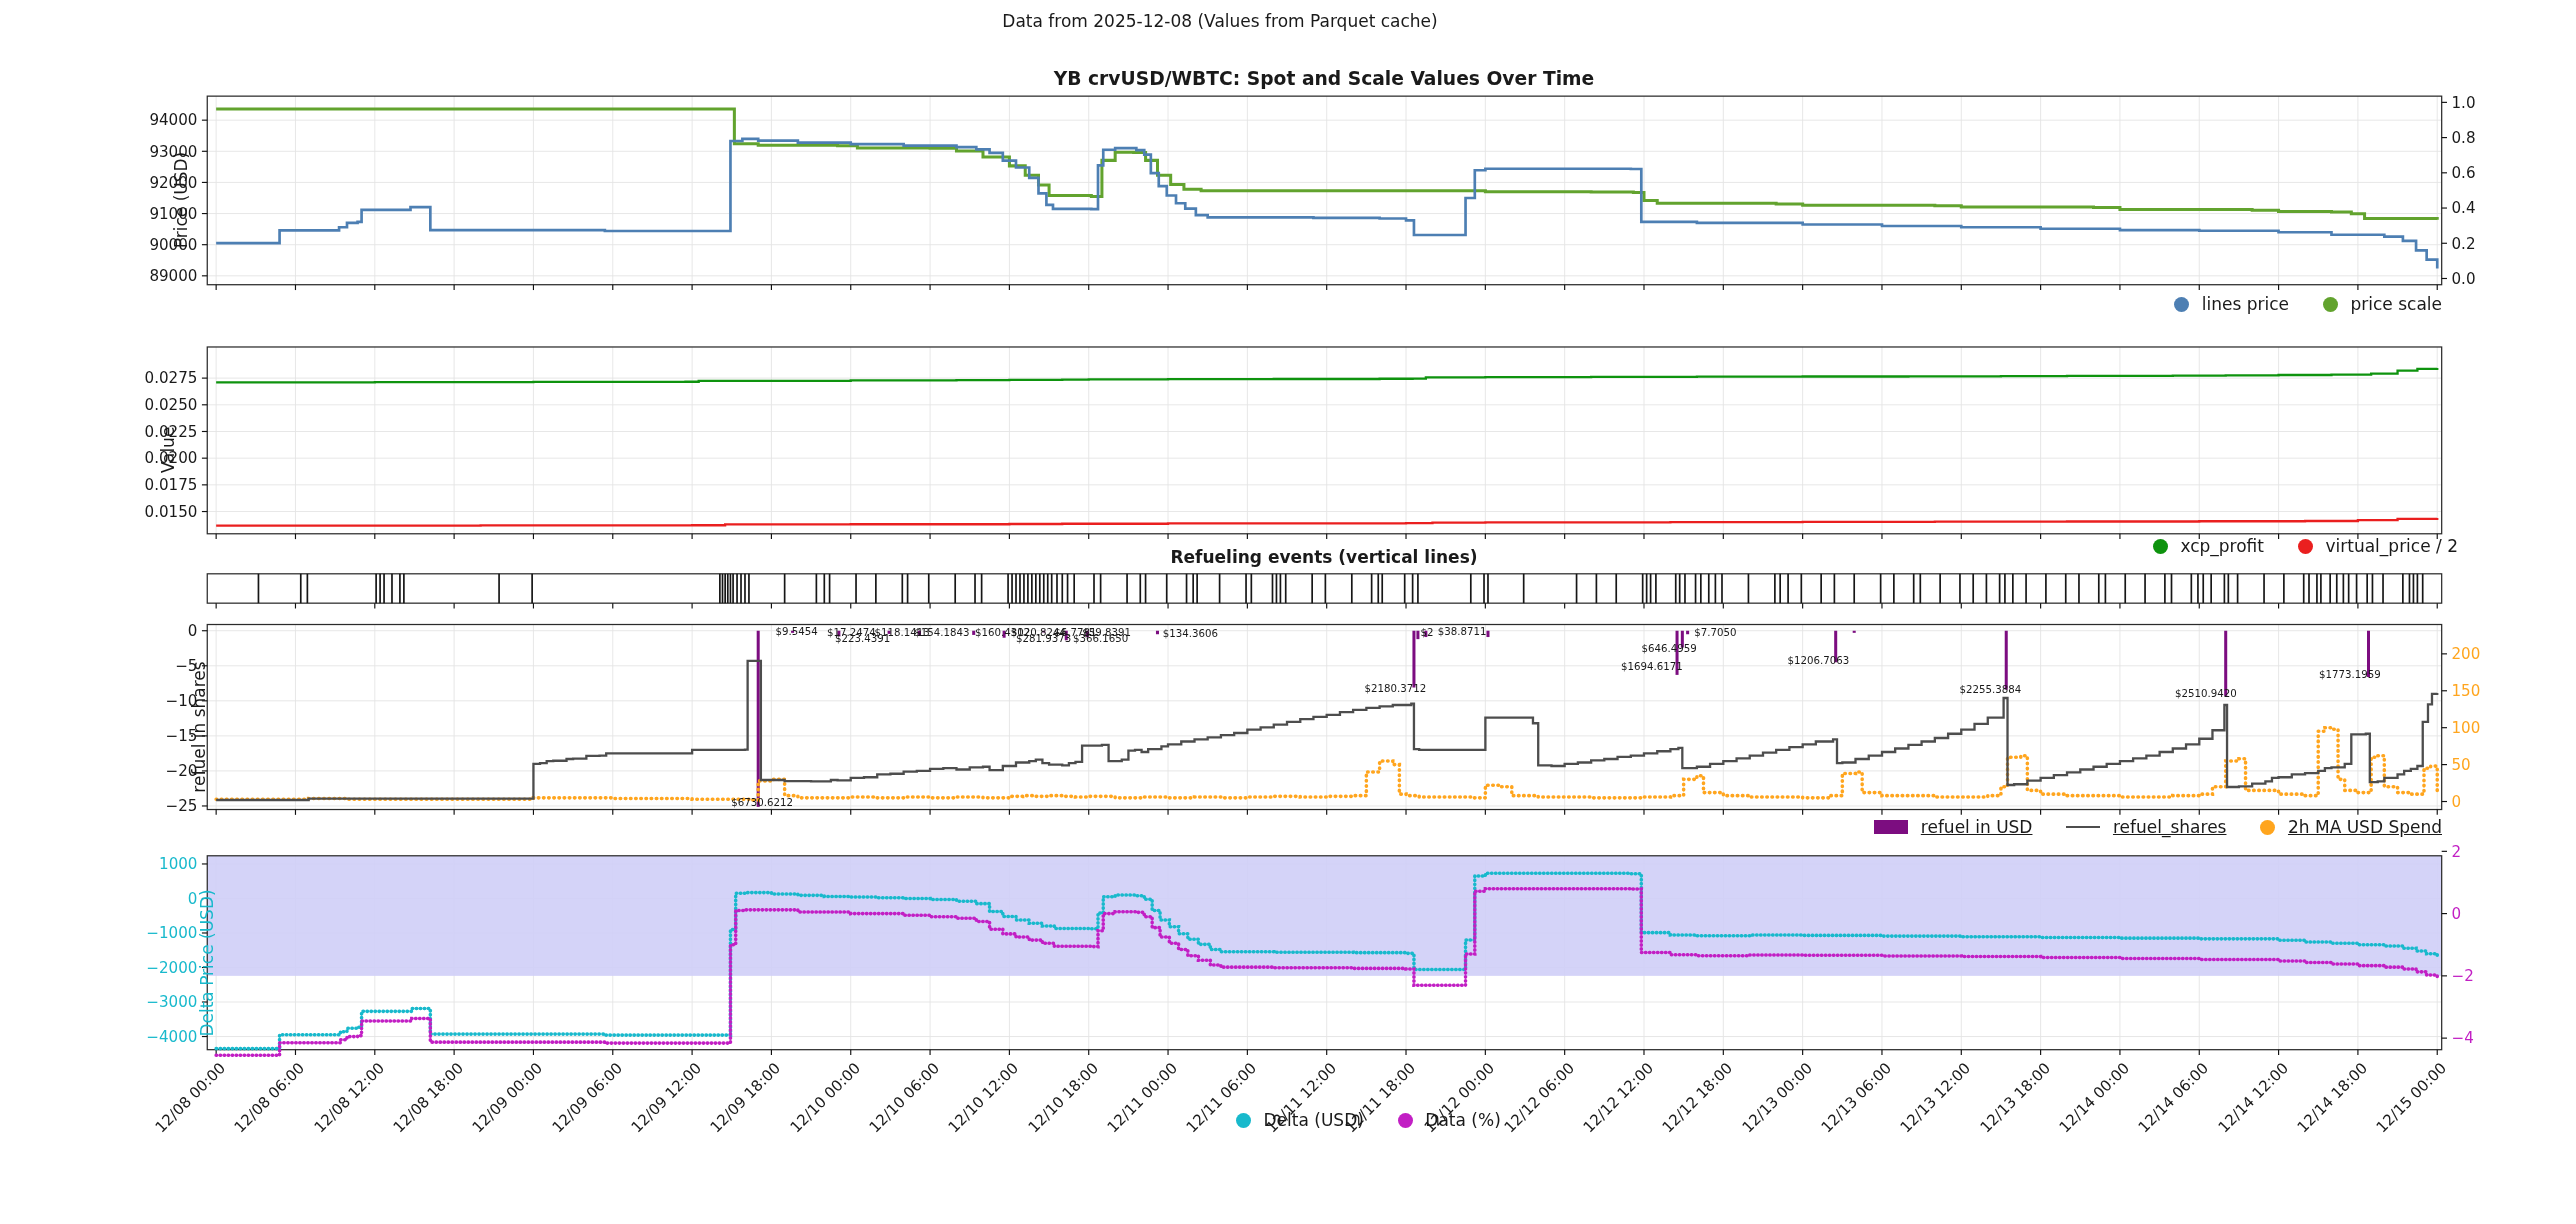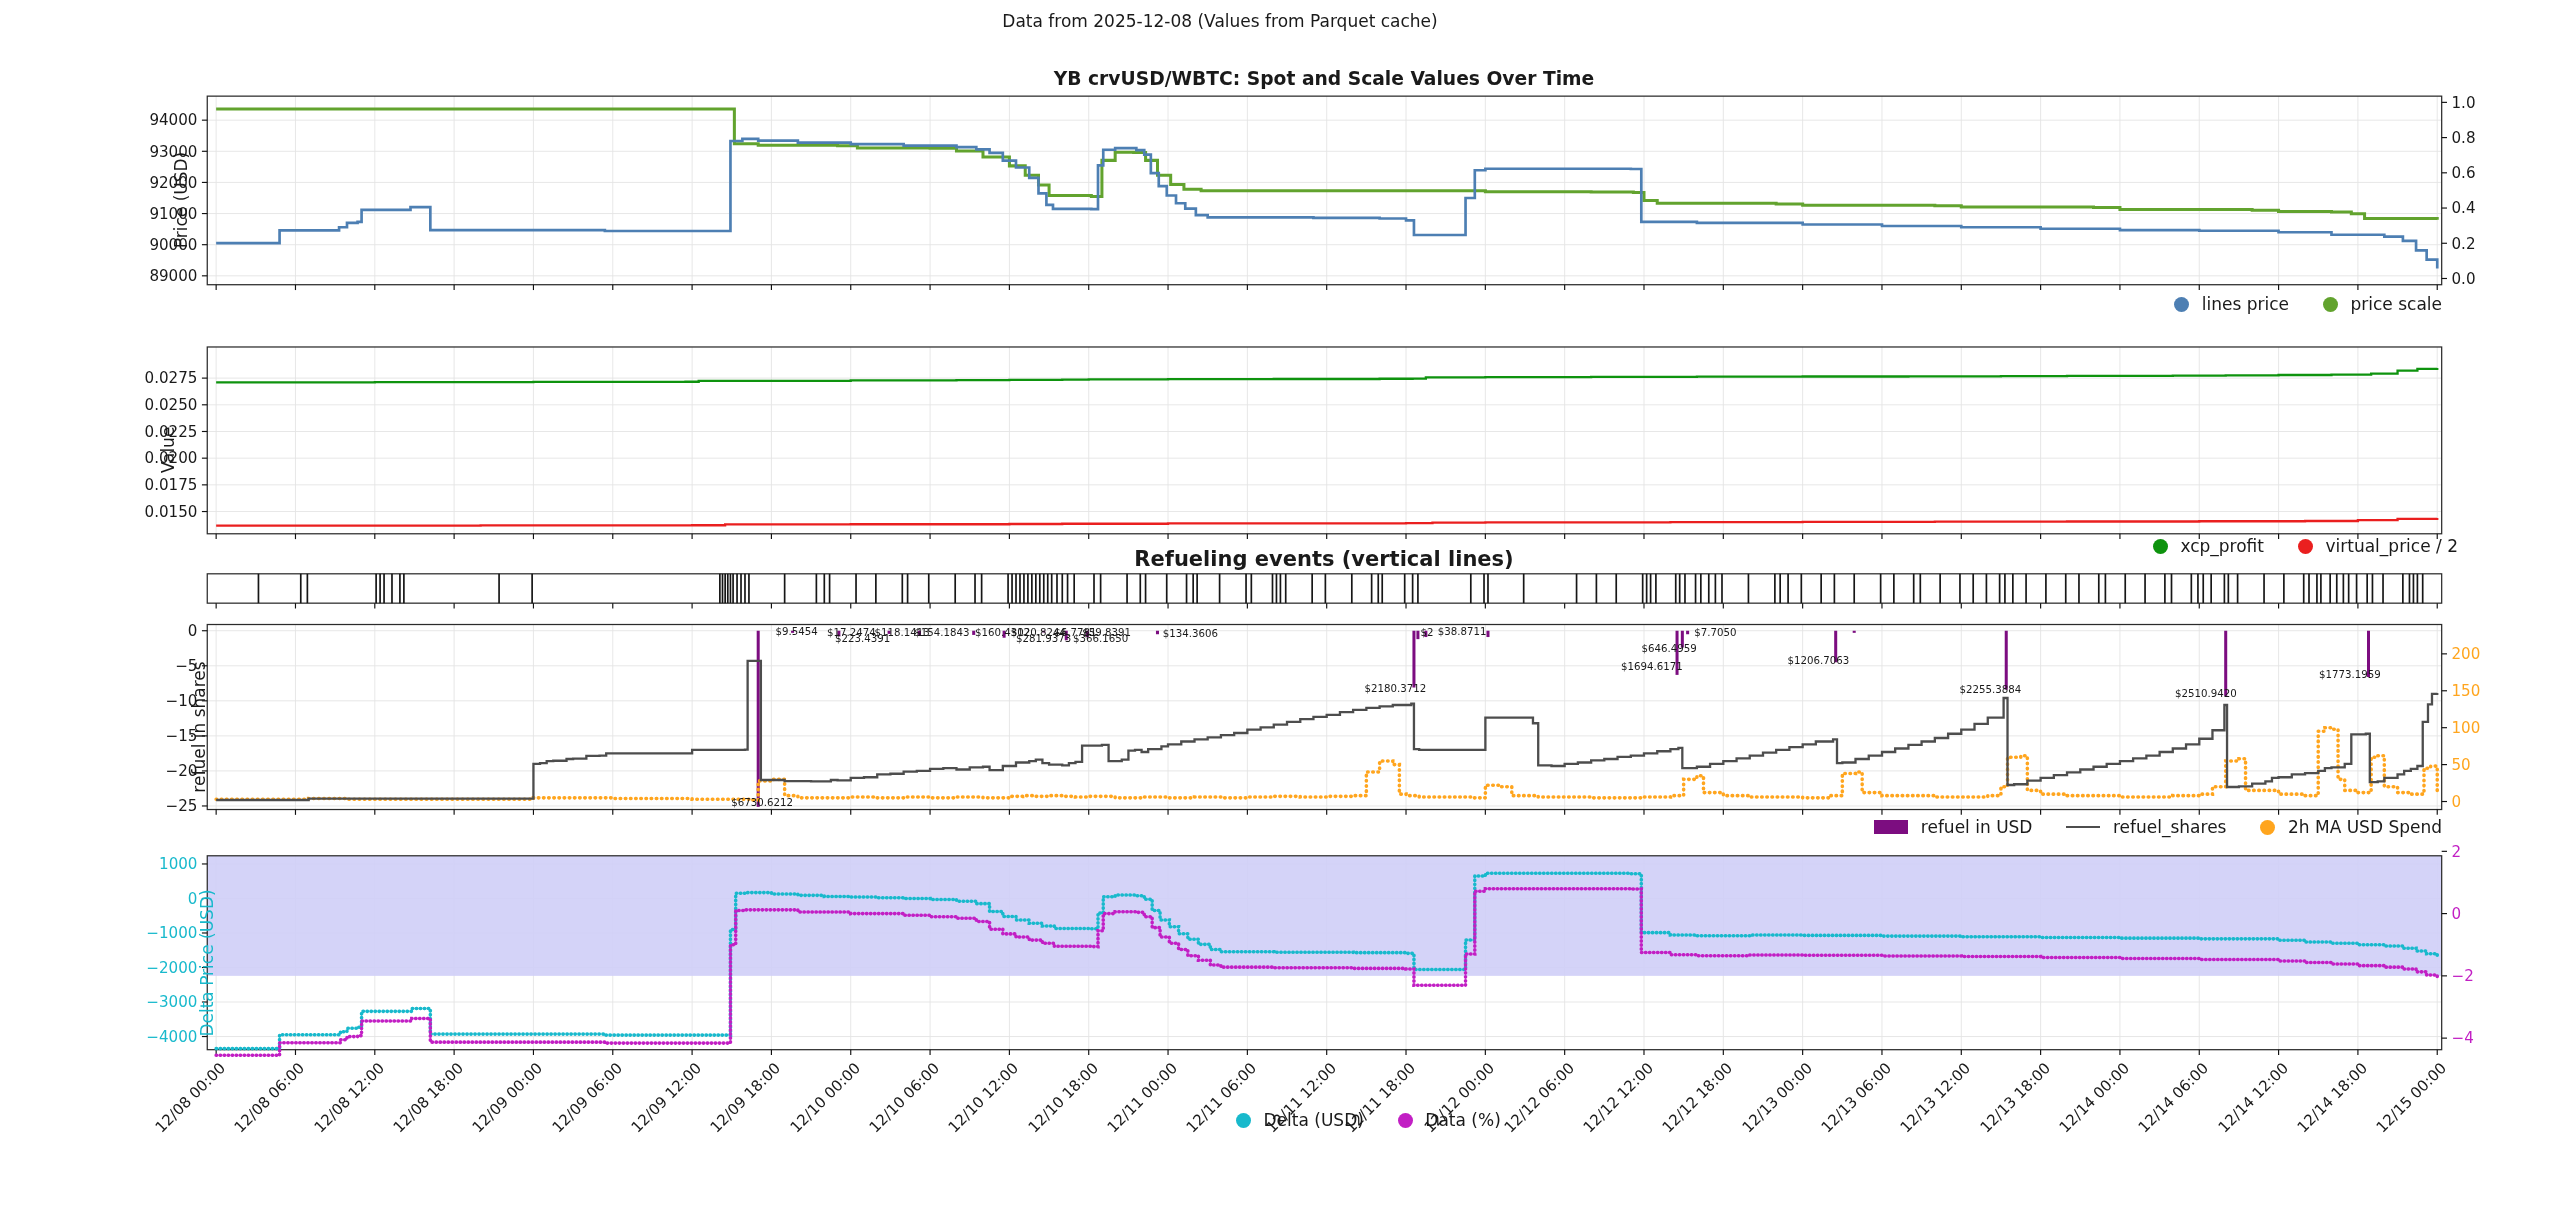--- a/index.html
+++ b/index.html
@@ -16,21 +16,21 @@
   .lpatch{width:34px;height:13.3px;display:inline-block;}
   .lline{width:34px;height:2.7px;display:inline-block;}
   .xlab{position:absolute;font-size:15px;white-space:nowrap;transform-origin:100% 0;transform:rotate(-45deg);}
 </style>
 </head>
 <body>
 
 <div id="fig-wrap">
   <div class="suptitle">Data from 2025-12-08 (Values from Parquet cache)</div>
   <div class="ptitle" style="top:68px;">YB crvUSD/WBTC: Spot and Scale Values Over Time</div>
-  <div class="ptitle" style="top:547px;font-size:21px;">Refueling events (vertical lines)</div>
+  <div class="ptitle" style="top:547px;font-size:17px;">Refueling events (vertical lines)</div>
 
   <svg id="plot-svg" width="2576" height="1225" viewBox="0 0 2896 1377">
     <g id="g-panel1">
         <line x1="243" y1="108" x2="243" y2="320" stroke="#e4e4e4" stroke-width="1"></line>
         <line x1="332.17857142857144" y1="108" x2="332.17857142857144" y2="320" stroke="#e4e4e4" stroke-width="1"></line>
         <line x1="421.3571428571429" y1="108" x2="421.3571428571429" y2="320" stroke="#e4e4e4" stroke-width="1"></line>
         <line x1="510.5357142857143" y1="108" x2="510.5357142857143" y2="320" stroke="#e4e4e4" stroke-width="1"></line>
         <line x1="599.7142857142858" y1="108" x2="599.7142857142858" y2="320" stroke="#e4e4e4" stroke-width="1"></line>
         <line x1="688.8928571428571" y1="108" x2="688.8928571428571" y2="320" stroke="#e4e4e4" stroke-width="1"></line>
         <line x1="778.0714285714286" y1="108" x2="778.0714285714286" y2="320" stroke="#e4e4e4" stroke-width="1"></line>
@@ -631,21 +631,21 @@
   <div class="legend" id="legend-p2" style="right:118px;top:536px;">
       <span class="item">
         <span class="ldot" style="background: rgb(14, 147, 14);"></span>
         <span>xcp_profit</span>
       </span>
       <span class="item">
         <span class="ldot" style="background: rgb(234, 31, 31);"></span>
         <span>virtual_price / 2</span>
       </span>
     </div>
-  <div class="legend" id="legend-p4" style="right:134px;top:817px;">
+  <div class="legend" id="legend-p4" style="right:134px;top:817px;text-decoration:underline;">
       <span class="item">
         <span class="lpatch" style="background: rgb(124, 13, 128);"></span>
         <span>refuel in USD</span>
       </span>
       <span class="item">
         <span class="lline" style="background: rgb(77, 77, 77);"></span>
         <span>refuel_shares</span>
       </span>
       <span class="item">
         <span class="ldot" style="background: rgb(255, 165, 30);"></span>

